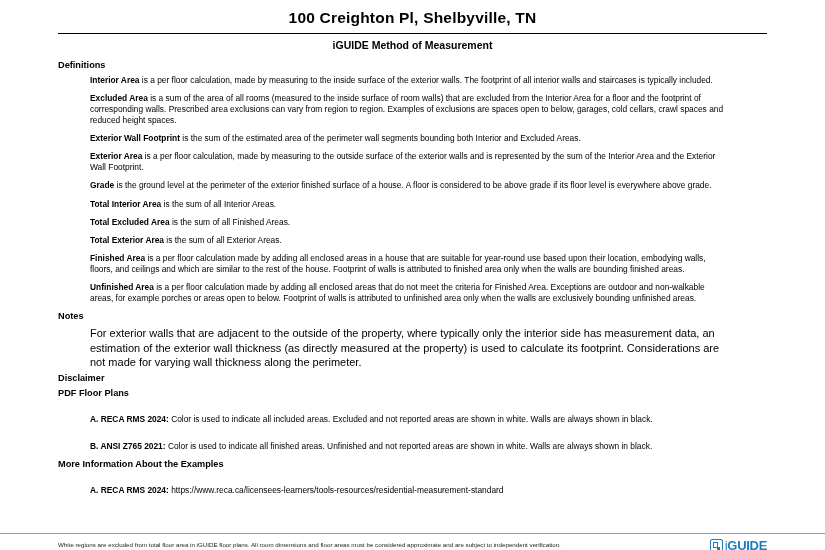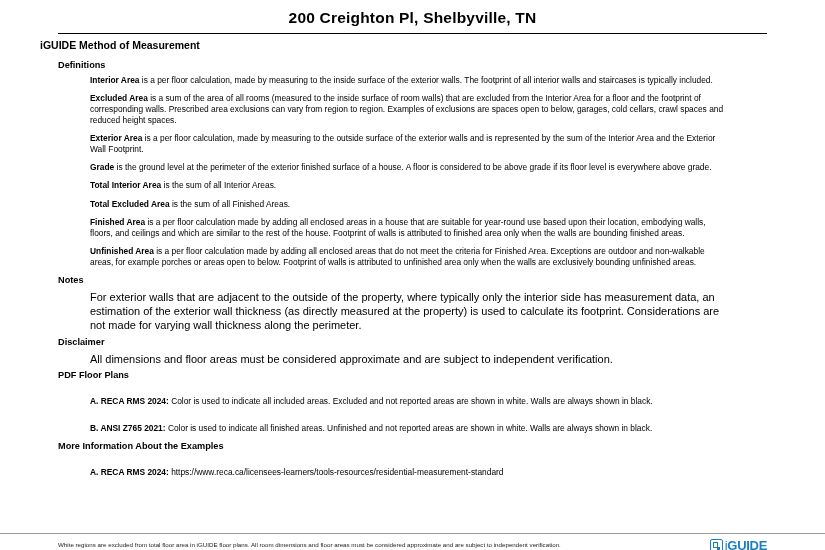--- a/index.html
+++ b/index.html
@@ -27,24 +27,24 @@
     font-weight: bold;
     margin: 9px 0 6px 0;
     letter-spacing: 0.2px;
   }
   .title-rule {
     border: none;
     border-top: 1px solid #000;
     margin: 0 58px 0 58px;
   }
   .subtitle {
+    text-align: center;
     font-size: 10.5px;
     font-weight: bold;
     margin: 5px 0 9px 0;
-    padding-left: 40px;
   }
   .content {
     padding: 0 97px 0 58px;
   }
   .section-head {
     font-size: 9.2px;
     font-weight: bold;
     margin: 0 0 5px 0;
   }
   .section-head.spaced {
@@ -132,42 +132,43 @@
   }
   .logo-text .i {
     font-weight: normal;
   }
 </style>
 </head>
 <body>
 
 <div class="page">
 
-  <div class="doc-title">200 Creighton Pl, Shelbyville, TN</div>
+  <div class="doc-title">100 Creighton Pl, Shelbyville, TN</div>
   <hr class="title-rule">
   <div class="subtitle">iGUIDE Method of Measurement</div>
 
   <div class="content">
 
     <div class="section-head">Definitions</div>
 
     <div class="block"><b>Interior Area</b><span> is a per floor calculation, made by measuring to the inside surface of the exterior walls. The footprint of all interior walls and staircases is typically included.</span></div>
     <div class="block"><b>Excluded Area</b><span> is a sum of the area of all rooms (measured to the inside surface of room walls) that are excluded from the Interior Area for a floor and the footprint of corresponding walls. Prescribed area exclusions can vary from region to region. Examples of exclusions are spaces open to below, garages, cold cellars, crawl spaces and reduced height spaces.</span></div>
+    <div class="block"><b>Exterior Wall Footprint</b><span> is the sum of the estimated area of the perimeter wall segments bounding both Interior and Excluded Areas.</span></div>
     <div class="block"><b>Exterior Area</b><span> is a per floor calculation, made by measuring to the outside surface of the exterior walls and is represented by the sum of the Interior Area and the Exterior Wall Footprint.</span></div>
     <div class="block"><b>Grade</b><span> is the ground level at the perimeter of the exterior finished surface of a house. A floor is considered to be above grade if its floor level is everywhere above grade.</span></div>
     <div class="block"><b>Total Interior Area</b><span> is the sum of all Interior Areas.</span></div>
     <div class="block"><b>Total Excluded Area</b><span> is the sum of all Finished Areas.</span></div>
+    <div class="block"><b>Total Exterior Area</b><span> is the sum of all Exterior Areas.</span></div>
     <div class="block"><b>Finished Area</b><span> is a per floor calculation made by adding all enclosed areas in a house that are suitable for year-round use based upon their location, embodying walls, floors, and ceilings and which are similar to the rest of the house. Footprint of walls is attributed to finished area only when the walls are bounding finished areas.</span></div>
     <div class="block"><b>Unfinished Area</b><span> is a per floor calculation made by adding all enclosed areas that do not meet the criteria for Finished Area. Exceptions are outdoor and non-walkable areas, for example porches or areas open to below. Footprint of walls is attributed to unfinished area only when the walls are exclusively bounding unfinished areas.</span></div>
 
     <div class="section-head spaced">Notes</div>
     <div class="note-block">For exterior walls that are adjacent to the outside of the property, where typically only the interior side has measurement data, an estimation of the exterior wall thickness (as directly measured at the property) is used to calculate its footprint. Considerations are not made for varying wall thickness along the perimeter.</div>
 
     <div class="section-head spaced">Disclaimer</div>
-    <div class="note-block">All dimensions and floor areas must be considered approximate and are subject to independent verification.</div>
 
     <div class="section-head spaced">PDF Floor Plans</div>
     <div class="indent-item"><b>A. RECA RMS 2024:</b><span> Color is used to indicate all included areas. Excluded and not reported areas are shown in white. Walls are always shown in black.</span></div>
     <div class="indent-item"><b>B. ANSI Z765 2021:</b><span> Color is used to indicate all finished areas. Unfinished and not reported areas are shown in white. Walls are always shown in black.</span></div>
 
     <div class="section-head">More Information About the Examples</div>
     <div class="indent-item"><b>A. RECA RMS 2024:</b><span> https://www.reca.ca/licensees-learners/tools-resources/residential-measurement-standard</span></div>
 
   </div>
 

